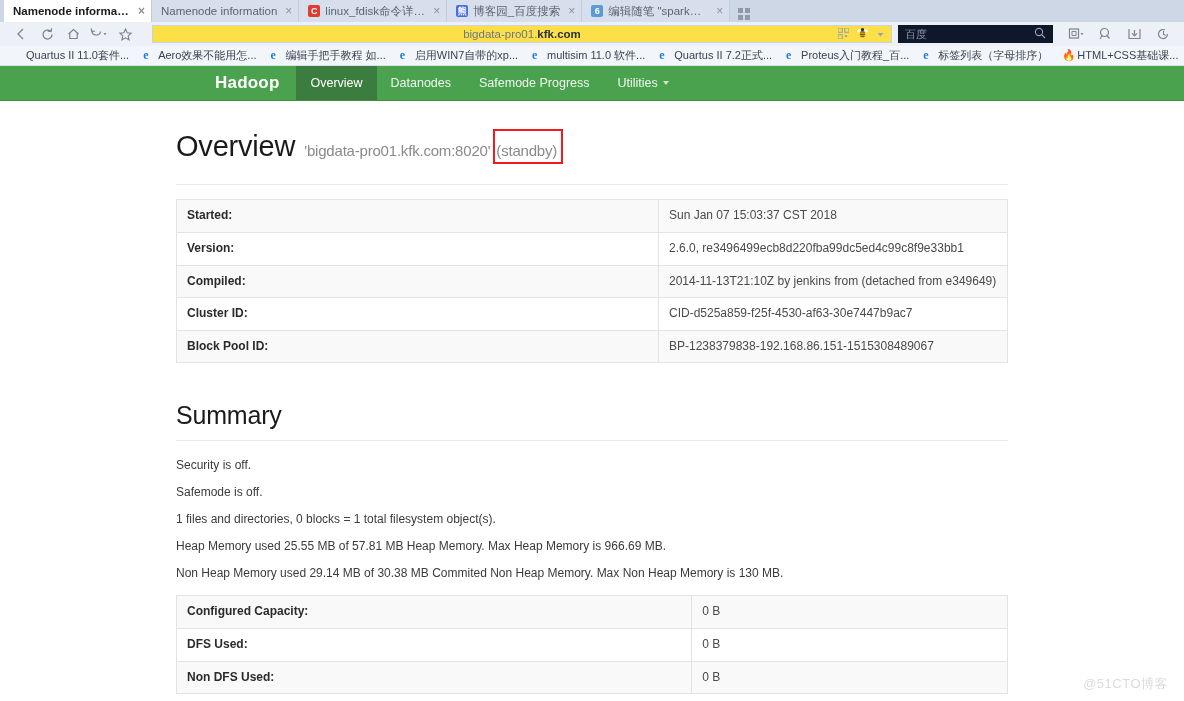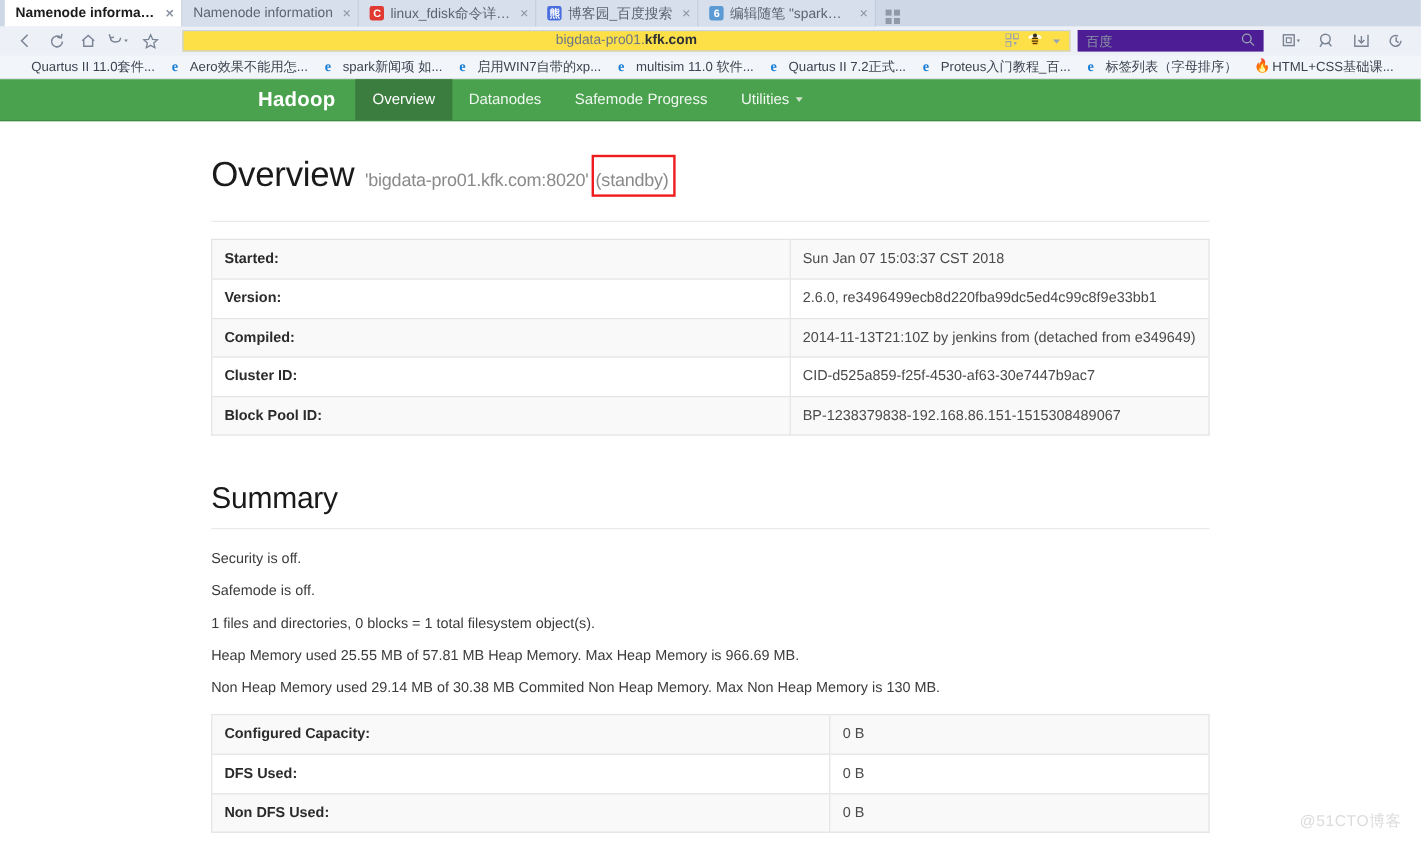--- a/index.html
+++ b/index.html
@@ -62,21 +62,21 @@
     display:flex; align-items:center; justify-content:center;
     position:relative; padding:0 8px;
   }
   .urltext { font-size:11.5px; color:#6d7684; }
   .urltext b { color:#2c3138; font-weight:bold; }
   .url-icons {
     position:absolute; right:6px; top:0; height:100%;
     display:flex; align-items:center; gap:7px;
   }
   .searchbox {
-    width:155px; height:18px; background:#4c1d95;
+    width:155px; height:18px; background:#0f172a;
     display:flex; align-items:center; padding:0 7px;
     justify-content:space-between; margin-right:10px;gap:25px;
   }
   .searchbox .ph { font-size:11px; color:#8b94a3; }
   .right-icons { display:flex; align-items:center; gap:3px; }
 
   
   .bookmarks {
     height:20px; background:#f2f5f9; display:flex; align-items:center;
     padding:0 4px; gap:0px; overflow:hidden; border-bottom:1px solid #d8dfe9;
@@ -301,21 +301,21 @@
     <div class="bm">
       <span class="bm-ico"></span>
       <span>Quartus II 11.0套件...</span>
     </div>
     <div class="bm">
       <span class="bm-ico bm-e">e</span>
       <span>Aero效果不能用怎...</span>
     </div>
     <div class="bm">
       <span class="bm-ico bm-e">e</span>
-      <span>spark新闻项 如...</span>
+      <span>编辑手把手教程 如...</span>
     </div>
     <div class="bm">
       <span class="bm-ico bm-e">e</span>
       <span>启用WIN7自带的xp...</span>
     </div>
     <div class="bm">
       <span class="bm-ico bm-e">e</span>
       <span>multisim 11.0 软件...</span>
     </div>
     <div class="bm">

